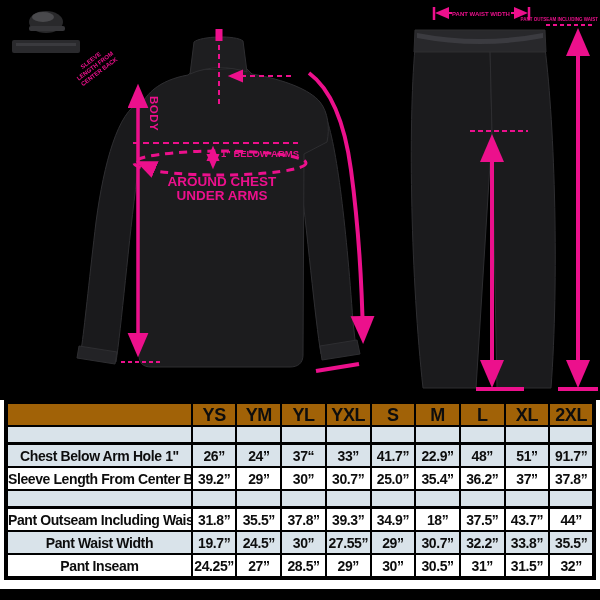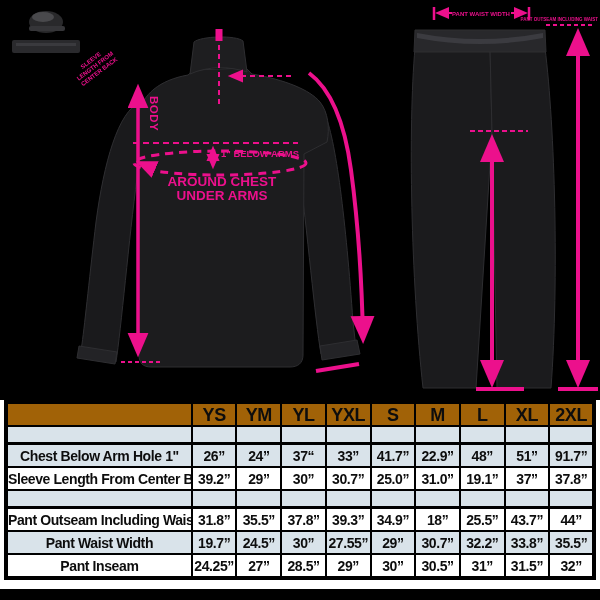--- a/index.html
+++ b/index.html
@@ -158,22 +158,22 @@
           <td>51”</td>
           <td>91.7”</td>
         </tr>
         <tr class="white">
           <td class="row-label">Sleeve Length From Center Back</td>
           <td>39.2”</td>
           <td>29”</td>
           <td>30”</td>
           <td>30.7”</td>
           <td>25.0”</td>
-          <td>31.0”</td>
-          <td>19.1”</td>
+          <td>35.4”</td>
+          <td>36.2”</td>
           <td>37”</td>
           <td>37.8”</td>
         </tr>
         <tr class="spacer-row">
           <td></td>
           <td></td>
           <td></td>
           <td></td>
           <td></td>
           <td></td>
@@ -183,21 +183,21 @@
           <td></td>
         </tr>
         <tr class="white">
           <td class="row-label">Pant Outseam Including Waist</td>
           <td>31.8”</td>
           <td>35.5”</td>
           <td>37.8”</td>
           <td>39.3”</td>
           <td>34.9”</td>
           <td>18”</td>
-          <td>25.5”</td>
+          <td>37.5”</td>
           <td>43.7”</td>
           <td>44”</td>
         </tr>
         <tr class="alt">
           <td class="row-label">Pant Waist Width</td>
           <td>19.7”</td>
           <td>24.5”</td>
           <td>30”</td>
           <td>27.55”</td>
           <td>29”</td>

